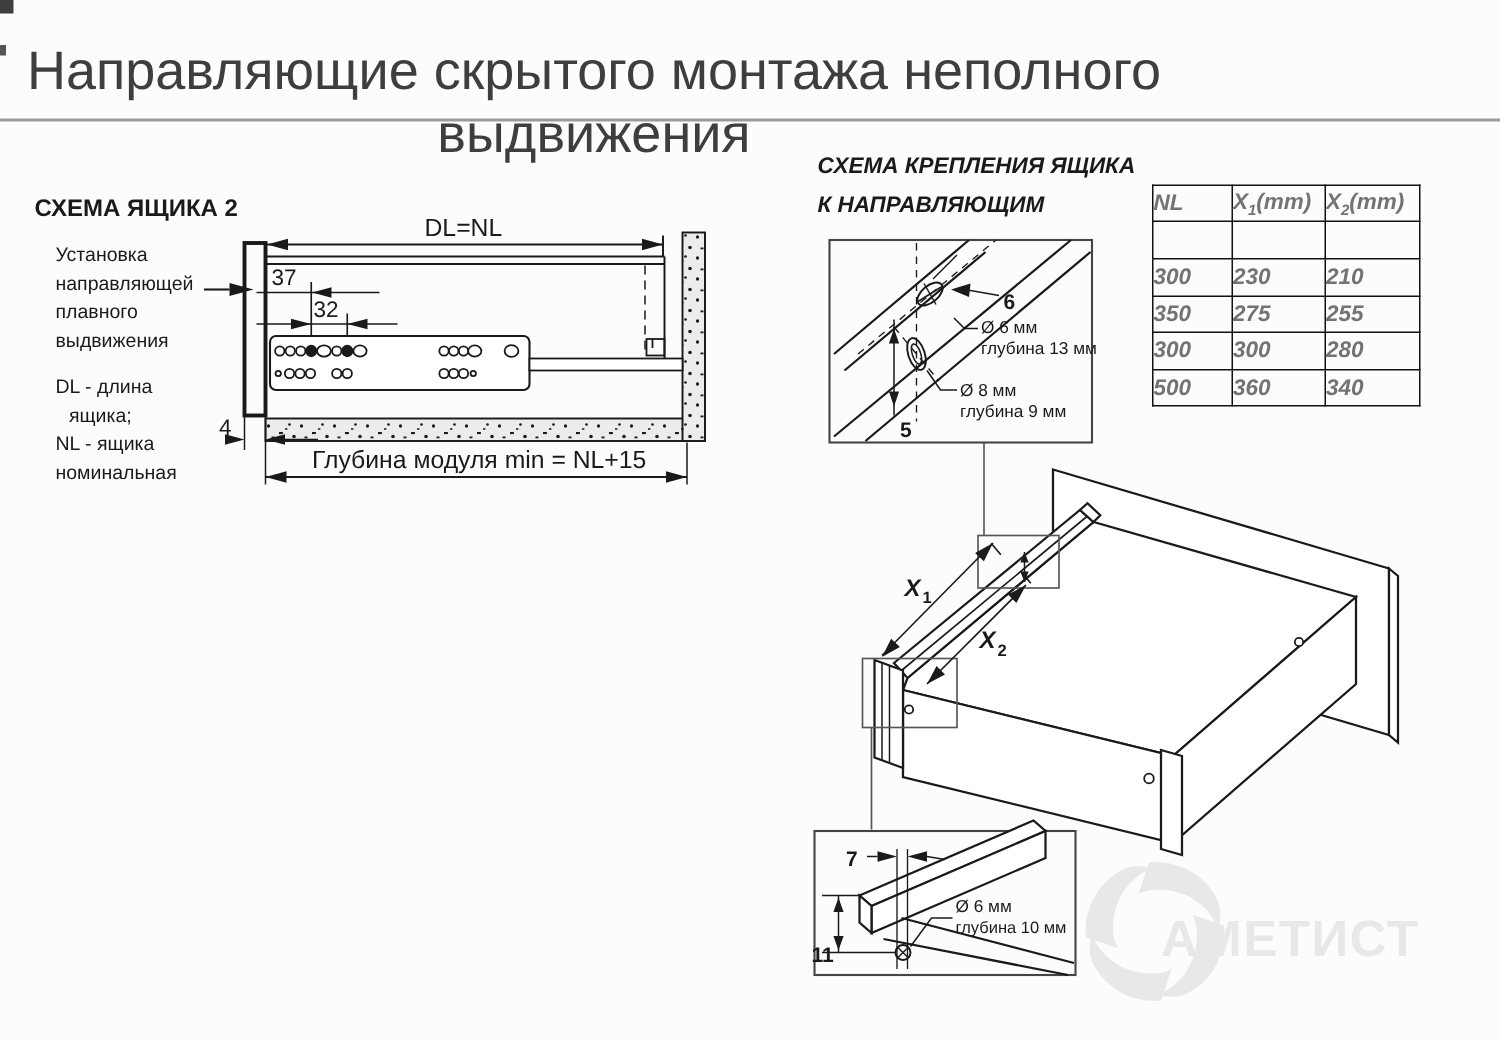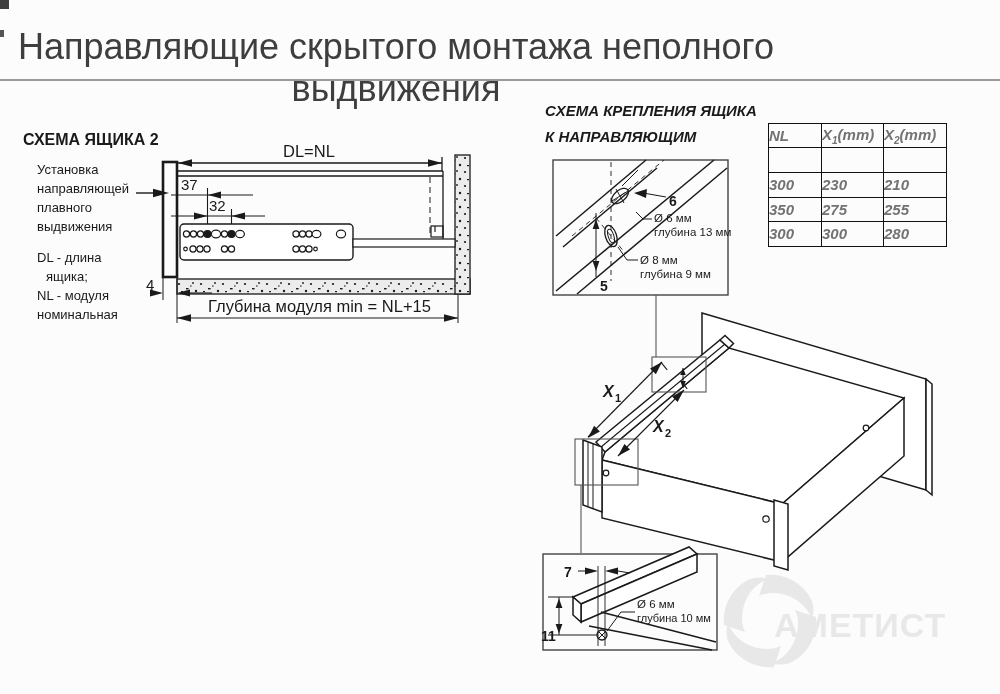--- a/index.html
+++ b/index.html
@@ -33,21 +33,21 @@
   <div class="title">Направляющие скрытого монтажа неполного выдвижения</div>
   <div class="sep"></div>
 
   <div class="lp-head">СХЕМА ЯЩИКА 2</div>
   <div class="lp-line" style="top:162px">Установка</div>
   <div class="lp-line" style="top:181px">направляющей</div>
   <div class="lp-line" style="top:200px">плавного</div>
   <div class="lp-line" style="top:219px">выдвижения</div>
   <div class="lp-line" style="top:250px">DL - длина</div>
   <div class="lp-line indent" style="top:269px">ящика;</div>
-  <div class="lp-line" style="top:288px">NL - модуля</div>
+  <div class="lp-line" style="top:288px">NL - ящика</div>
   <div class="lp-line" style="top:307px">номинальная</div>
 
   <div class="rp-head" style="top:102px">СХЕМА КРЕПЛЕНИЯ ЯЩИКА</div>
   <div class="rp-head" style="top:128px">К НАПРАВЛЯЮЩИМ</div>
 
   <table class="dim">
     <tbody>
         <tr class="hrow">
       <td class="c1"><span>NL</span></td>
       <td class="c2"><span>X</span><sub>1</sub><span>(mm)</span></td>
@@ -65,20 +65,25 @@
         </tr>
     <tr class="drow">
           <td>350</td>
           <td>275</td>
           <td>255</td>
         </tr>
     <tr class="drow">
           <td>300</td>
           <td>300</td>
           <td>280</td>
+        </tr>
+    <tr class="drow">
+          <td>500</td>
+          <td>360</td>
+          <td>340</td>
         </tr>
   </tbody>
     </table>
 
   <svg width="1000" height="694" viewBox="0 0 1000 694">
     <defs>
       <pattern id="pb" width="22" height="14" patternUnits="userSpaceOnUse">
         <rect width="22" height="14" fill="#ececec"></rect>
         <circle cx="3" cy="4" r="1.1" fill="#1a1a1a"></circle>
         <rect x="10" y="8" width="2.6" height="1.4" fill="#1a1a1a"></rect>

